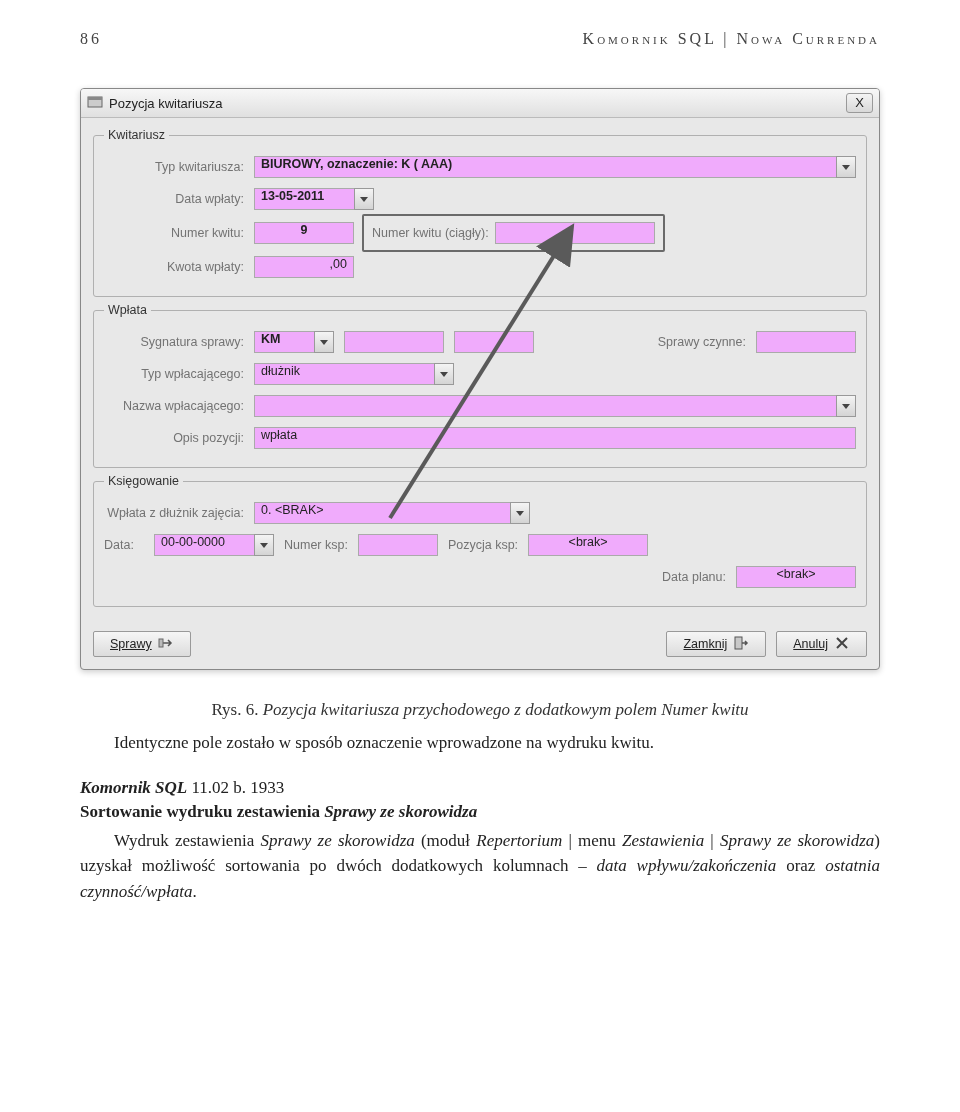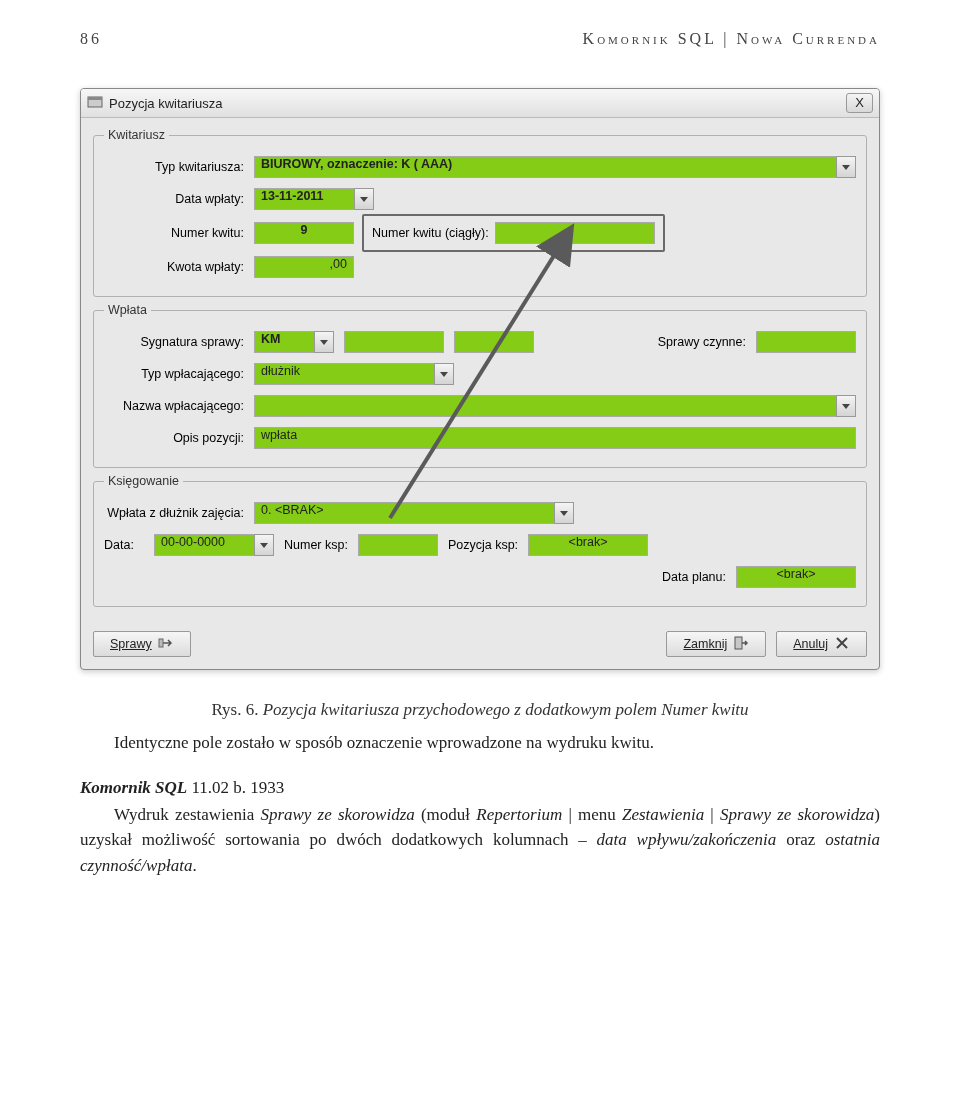--- a/index.html
+++ b/index.html
@@ -75,25 +75,25 @@
   .row {
     display: flex;
     align-items: center;
     gap: 10px;
     margin: 6px 0;
     min-height: 26px;
   }
   .lbl {
     width: 140px;
     text-align: right;
-    color: #000000;
+    color: #737373;
   }
   .lbl.short { width: auto; }
   .fld, .sel {
-    background: #84cc16;
+    background: #f0abfc;
     border: 1px solid #aaa;
     height: 22px;
     padding: 0 6px;
     font-family: Tahoma, Arial, sans-serif;
     font-size: 12.5px;
     box-sizing: border-box;
   }
   .dd {
     border: 1px solid #999;
     width: 20px;
@@ -217,21 +217,21 @@
                   <svg viewBox="0 0 8 8">
                     <polygon points="0,2 8,2 4,7" fill="#444"></polygon>
                   </svg>
                 </span>
             </div>
           </div>
 
           <div class="row">
             <span class="lbl">Data wpłaty:</span>
             <div class="combo">
-              <span class="fld w100" style="font-weight:bold">13-11-2011</span>
+              <span class="fld w100" style="font-weight:bold">13-05-2011</span>
               <span class="dd">
                   <svg viewBox="0 0 8 8">
                     <polygon points="0,2 8,2 4,7" fill="#444"></polygon>
                   </svg>
                 </span>
             </div>
           </div>
 
           <div class="row" style="position:relative">
             <span class="lbl">Numer kwitu:</span>
@@ -296,21 +296,21 @@
             <span class="lbl">Opis pozycji:</span>
             <span class="fld flexg">wpłata</span>
           </div>
         </fieldset>
 
         <fieldset class="group">
           <legend>Księgowanie</legend>
 
           <div class="row">
             <span class="lbl">Wpłata z dłużnik zajęcia:</span>
-            <div class="combo" style="width:320px">
+            <div class="combo" style="width:276px">
               <span class="fld flexg">0. &lt;BRAK&gt;</span>
               <span class="dd">
                   <svg viewBox="0 0 8 8">
                     <polygon points="0,2 8,2 4,7" fill="#444"></polygon>
                   </svg>
                 </span>
             </div>
           </div>
 
           <div class="row">
@@ -374,16 +374,19 @@
 
   <p class="caption">
     <span>Rys. 6. </span><span class="ital">Pozycja kwitariusza przychodowego z dodatkowym polem Numer kwitu</span>
   </p>
 
   <p class="para">Identyczne pole zostało w sposób oznaczenie wprowadzone na wydruku kwitu.</p>
 
   <p class="heading">
     <span class="bold-italic">Komornik SQL</span><span> 11.02 b. 1933</span>
   </p>
+  <p class="subheading">
+    <span>Sortowanie wydruku zestawienia </span><span class="ital">Sprawy ze skorowidza</span>
+  </p>
   <p class="body-para">
     <span>Wydruk zestawienia </span><span class="ital">Sprawy ze skorowidza</span><span> (moduł </span><span class="ital">Repertorium</span><span> | menu </span><span class="ital">Zesta­wienia</span><span> | </span><span class="ital">Sprawy ze skorowidza</span><span>) uzyskał możliwość sortowania po dwóch dodat­kowych kolumnach – </span><span class="ital">data wpływu/zakończenia</span><span> oraz </span><span class="ital">ostatnia czynność/wpłata</span><span>.</span>
   </p>
 </div>
 
 </body></html>

